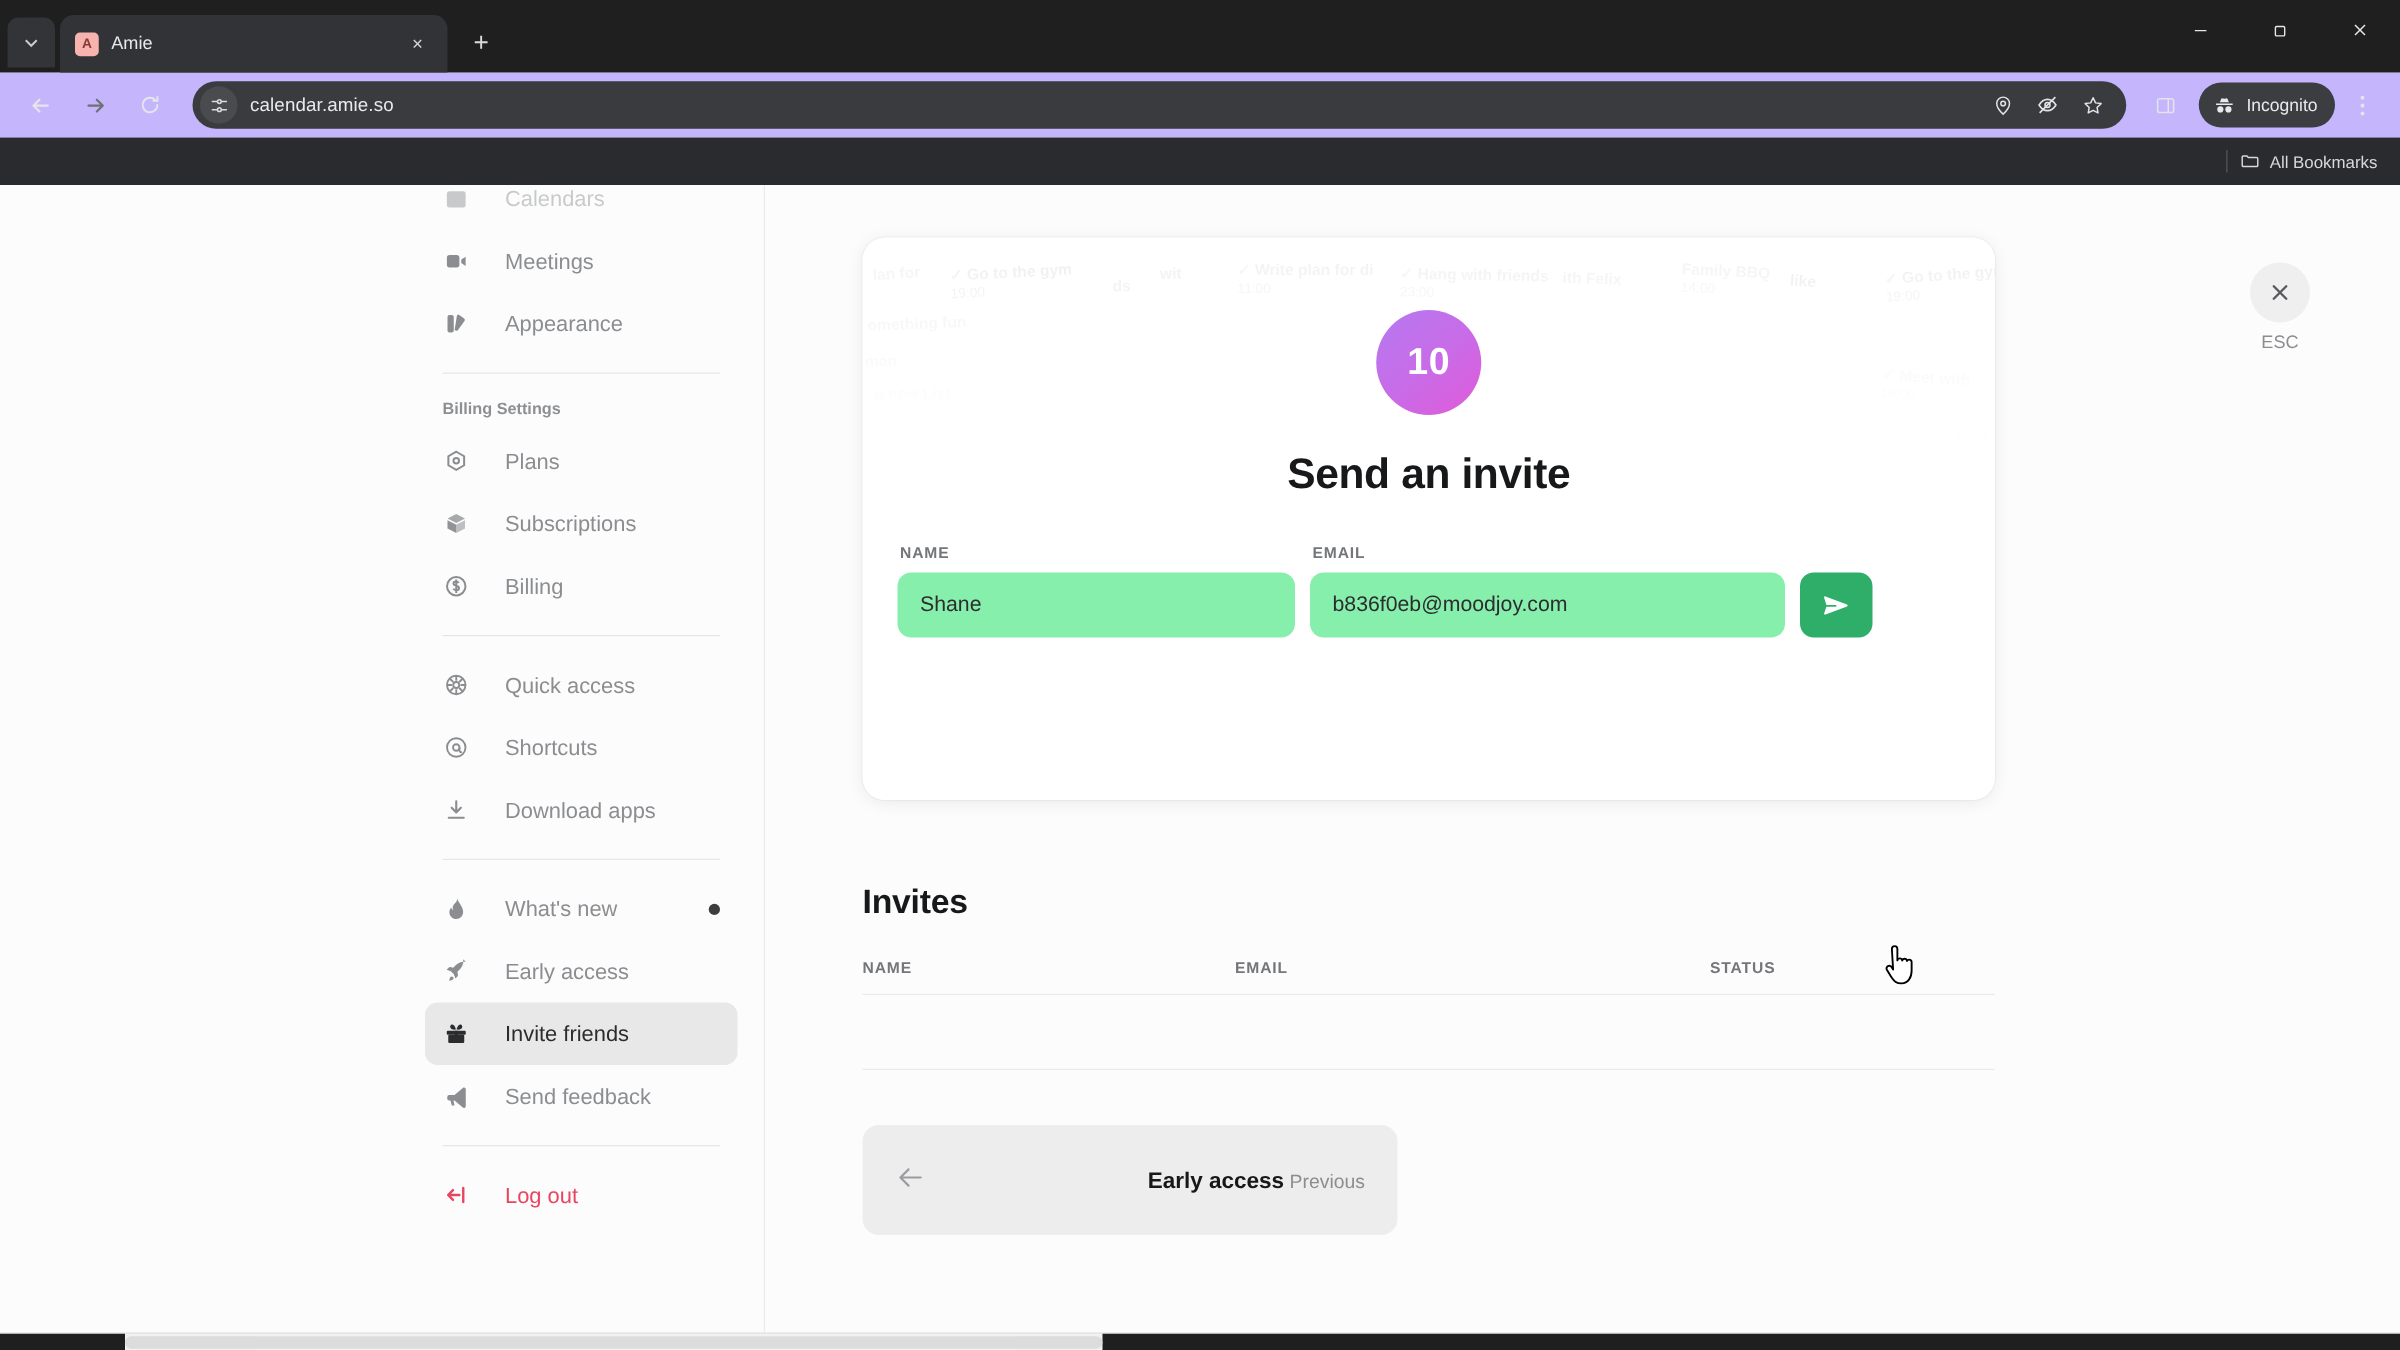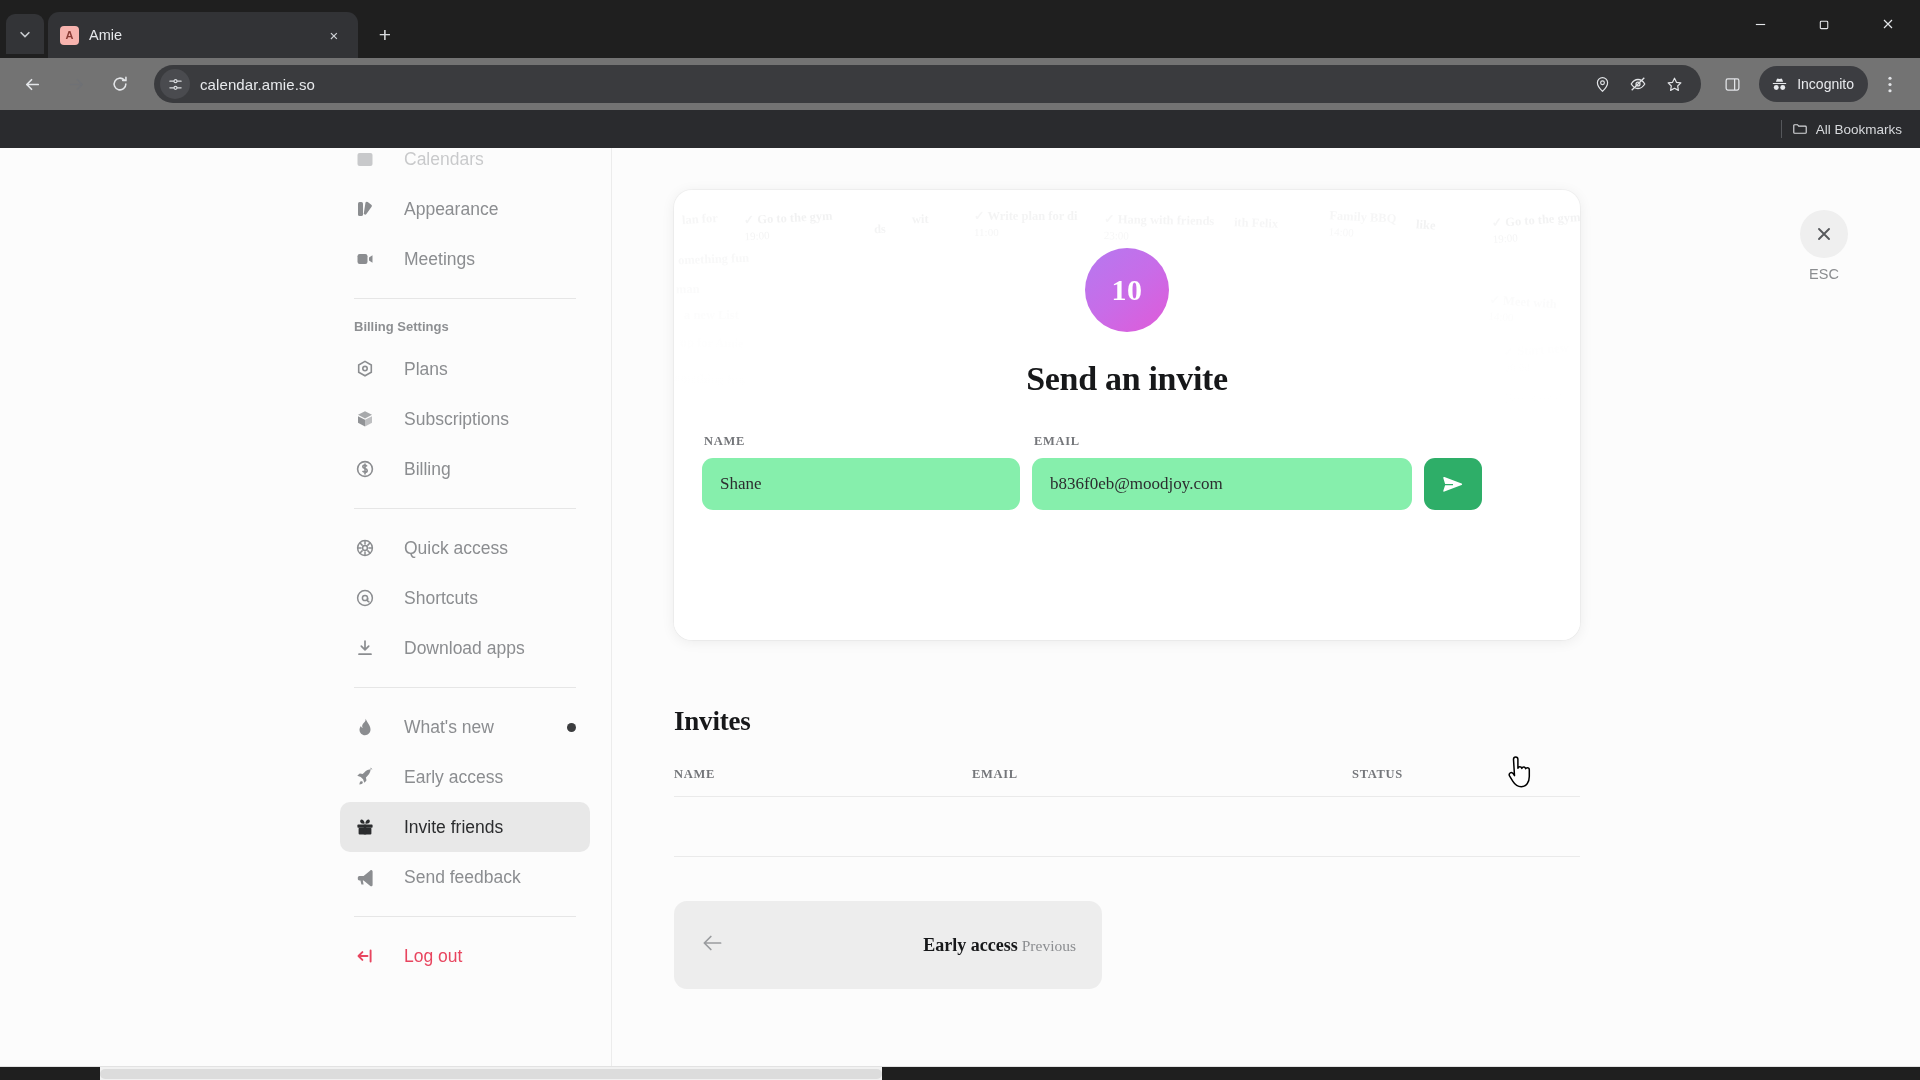--- a/index.html
+++ b/index.html
@@ -54,21 +54,21 @@
   .win-controls {
     position: absolute; right: 0; top: 0; height: 48px;
     display: flex; align-items: center;
   }
   .win-btn {
     width: 64px; height: 48px; display:flex; align-items:center;
     justify-content:center; color: #e4e6e9;
   }
 
   .toolbar {
-    height: 52px; background: #737373;
+    height: 52px; background: #c4b5fd;
     display: flex; align-items: center; padding: 0 12px; gap: 4px;
   }
   .nav-btn {
     width: 40px; height: 40px; border-radius: 50%;
     display:flex; align-items:center; justify-content:center;
     color: #e4e6e9; flex: 0 0 auto;
   }
   .nav-btn.disabled { color: #6f7175; }
   .omnibox {
     flex: 1 1 auto; height: 38px; margin: 0 8px 0 10px;
@@ -138,21 +138,21 @@
     font-size: 13px; color:#8d8f92; font-weight: 600;
     padding: 6px 14px 10px 14px;
   }
   .nav-partial { opacity: .45; }
 
   
   .main {
     position:absolute; left: 612px; top:0; width: 1308px; height: 932px;
     overflow: hidden;
   }
-  .content { position:absolute; left: 62px; top: 0; width: 906px; font-family: Liberation Serif, serif; }
+  .content { position:absolute; left: 78px; top: 0; width: 906px; }
 
   .hero {
     margin-top: 42px; width: 906px; height: 450px;
     border-radius: 18px; background: #ffffff;
     box-shadow: 0 2px 14px rgba(0,0,0,.07), 0 0 0 1px rgba(0,0,0,.03);
     position: relative; overflow: hidden;
   }
   .hero-bg { position:absolute; inset:0; overflow:hidden; }
   .ghost {
     position:absolute; color:#5b5e63; white-space: nowrap;
@@ -390,35 +390,35 @@
             <svg width="20" height="20" viewBox="0 0 20 20" fill="currentColor">
                 <rect x="2.5" y="4" width="15" height="13" rx="2"></rect>
               </svg>
           </span>
           <span class="nav-label">Calendars</span>
         </div>
 
         <div class="nav-item">
           <span class="nav-ico">
             <svg width="20" height="20" viewBox="0 0 20 20" fill="currentColor">
+                <rect x="2.5" y="5" width="10" height="10" rx="2.2"></rect>
+                <path d="M14 8.6l3.5-2.3v7.4L14 11.4z"></path>
+              </svg>
+          </span>
+          <span class="nav-label">Meetings</span>
+        </div>
+
+        <div class="nav-item">
+          <span class="nav-ico">
+            <svg width="20" height="20" viewBox="0 0 20 20" fill="currentColor">
                 <rect x="3" y="3" width="5" height="14" rx="1.6"></rect>
                 <path d="M10.5 3.6a1.5 1.5 0 0 1 2.2-.5l3.6 2.6a1.5 1.5 0 0 1 .3 2.1l-5.2 7.2a1.5 1.5 0 0 1-2.1.3l-.6-.4z"></path>
               </svg>
           </span>
           <span class="nav-label">Appearance</span>
-        </div>
-
-        <div class="nav-item">
-          <span class="nav-ico">
-            <svg width="20" height="20" viewBox="0 0 20 20" fill="currentColor">
-                <rect x="2.5" y="5" width="10" height="10" rx="2.2"></rect>
-                <path d="M14 8.6l3.5-2.3v7.4L14 11.4z"></path>
-              </svg>
-          </span>
-          <span class="nav-label">Meetings</span>
         </div>
 
         <div class="nav-sep"></div>
 
         <div class="nav-heading">Billing Settings</div>
 
         <div class="nav-item">
           <span class="nav-ico">
             <svg width="20" height="20" viewBox="0 0 20 20" fill="none" stroke="currentColor" stroke-width="1.6">
                 <path d="M10 2.4l6.3 3.6v7.2L10 16.8 3.7 13.2V6z"></path>

